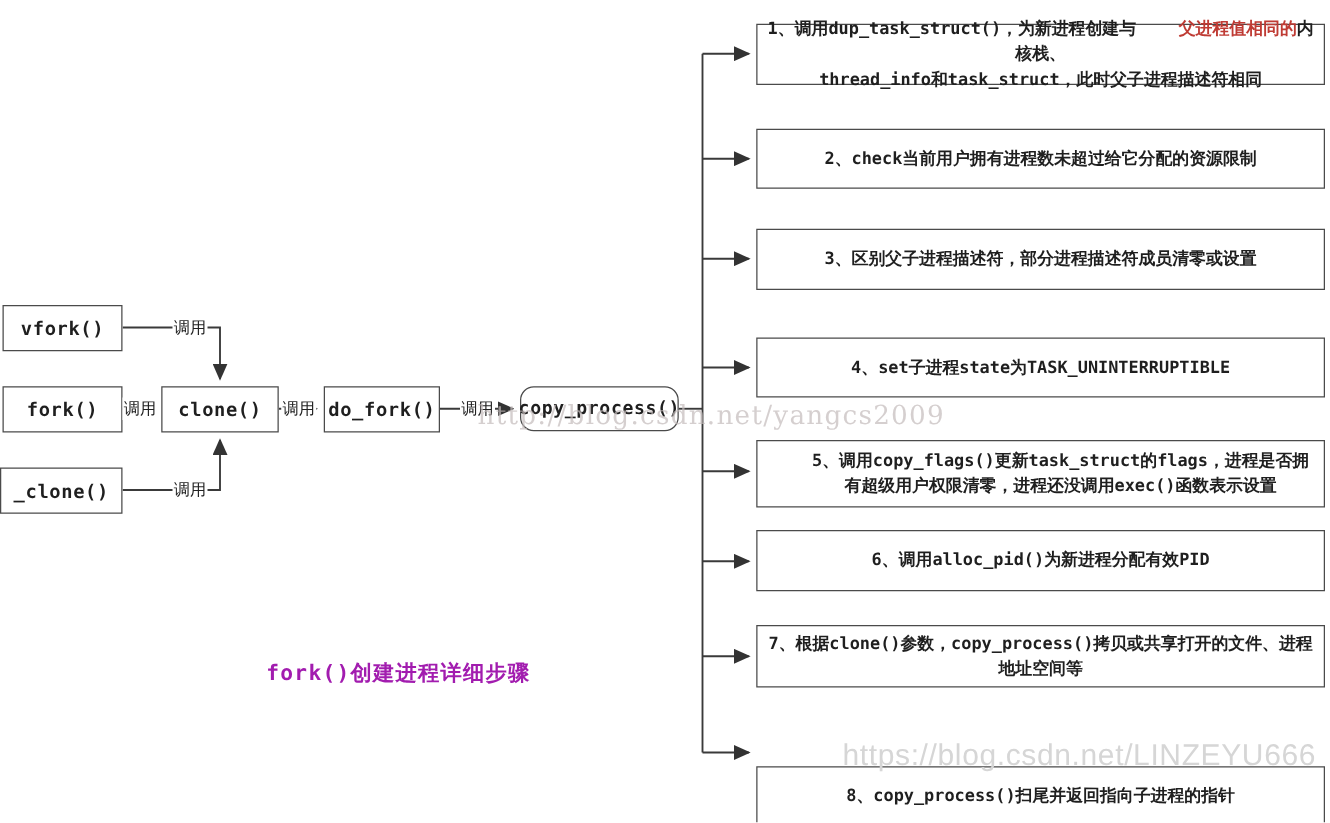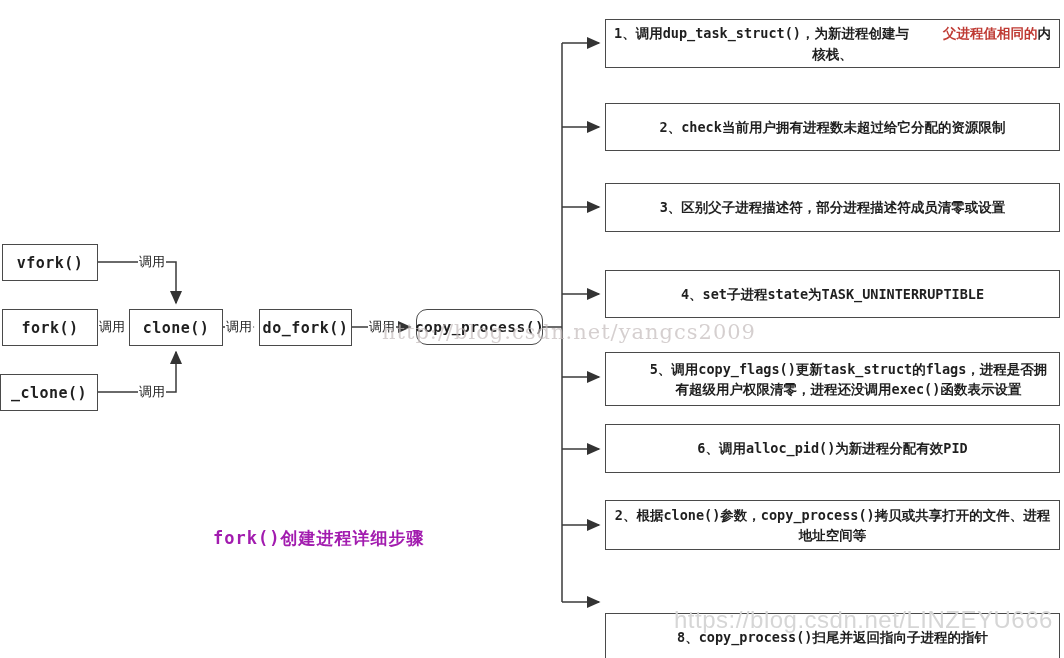--- a/index.html
+++ b/index.html
@@ -25,21 +25,21 @@
     position:absolute;left:213px;top:527px;font-size:17px;font-weight:bold;
     color:#a21caf;z-index:2;letter-spacing:1px;
   }
   .wm{position:absolute;z-index:4;pointer-events:none;white-space:nowrap;}
   .wm-mid{
     left:382px;top:320px;font-family:"DejaVu Serif",serif;font-size:21px;
     color:var(--watermark_mid,#c4bcbc);opacity:.7;letter-spacing:1px;
   }
   .wm-bottom{
     left:674px;top:591px;font-family:"Liberation Sans",sans-serif;font-size:24px;
-    color:var(--watermark_bottom,#d6d6d6);letter-spacing:.5px;margin-top:15px;
+    color:var(--watermark_bottom,#d6d6d6);letter-spacing:.5px;
   }
 </style>
 </head>
 <body>
 
 <div id="stage">
 
   <svg class="wires" width="1064" height="658">
     <defs>
       <marker id="arr" markerWidth="9" markerHeight="8" refX="8" refY="4" orient="auto">
@@ -83,27 +83,28 @@
 
   <span class="call" style="left:152px;top:262px;">调用</span>
   <span class="call" style="left:112px;top:327px;">调用</span>
   <span class="call" style="left:152px;top:392px;">调用</span>
   <span class="call" style="left:239px;top:327px;">调用</span>
   <span class="call" style="left:382px;top:327px;">调用</span>
 
   <div class="box step" style="left:605px;top:19px;width:455px;height:49px;">
     <div>
       <span>1、调用dup_task_struct()，为新进程创建与</span><span class="red">父进程值相同的</span><span>内核栈、</span><br>
+      <span>thread_info和task_struct，此时父子进程描述符相同</span>
     </div>
   </div>
   <div class="box step" style="left:605px;top:103px;width:455px;height:48px;">2、check当前用户拥有进程数未超过给它分配的资源限制</div>
   <div class="box step" style="left:605px;top:183px;width:455px;height:49px;">3、区别父子进程描述符，部分进程描述符成员清零或设置</div>
   <div class="box step" style="left:605px;top:270px;width:455px;height:48px;">4、set子进程state为TASK_UNINTERRUPTIBLE</div>
   <div class="box step" style="left:605px;top:352px;width:455px;height:54px;padding-left:40px;">5、调用copy_flags()更新task_struct的flags，进程是否拥有超级用户权限清零，进程还没调用exec()函数表示设置</div>
   <div class="box step" style="left:605px;top:424px;width:455px;height:49px;">6、调用alloc_pid()为新进程分配有效PID</div>
-  <div class="box step" style="left:605px;top:500px;width:455px;height:50px;">2、根据clone()参数，copy_process()拷贝或共享打开的文件、进程地址空间等</div>
+  <div class="box step" style="left:605px;top:500px;width:455px;height:50px;">7、根据clone()参数，copy_process()拷贝或共享打开的文件、进程地址空间等</div>
   <div class="box step" style="left:605px;top:577px;width:455px;height:49px;margin-top:36px;">8、copy_process()扫尾并返回指向子进程的指针</div>
 
   <div class="caption">fork()创建进程详细步骤</div>
 
   <div class="wm wm-mid">http://blog.csdn.net/yangcs2009</div>
   <div class="wm wm-bottom">https://blog.csdn.net/LINZEYU666</div>
 </div>
 
 </body></html>

